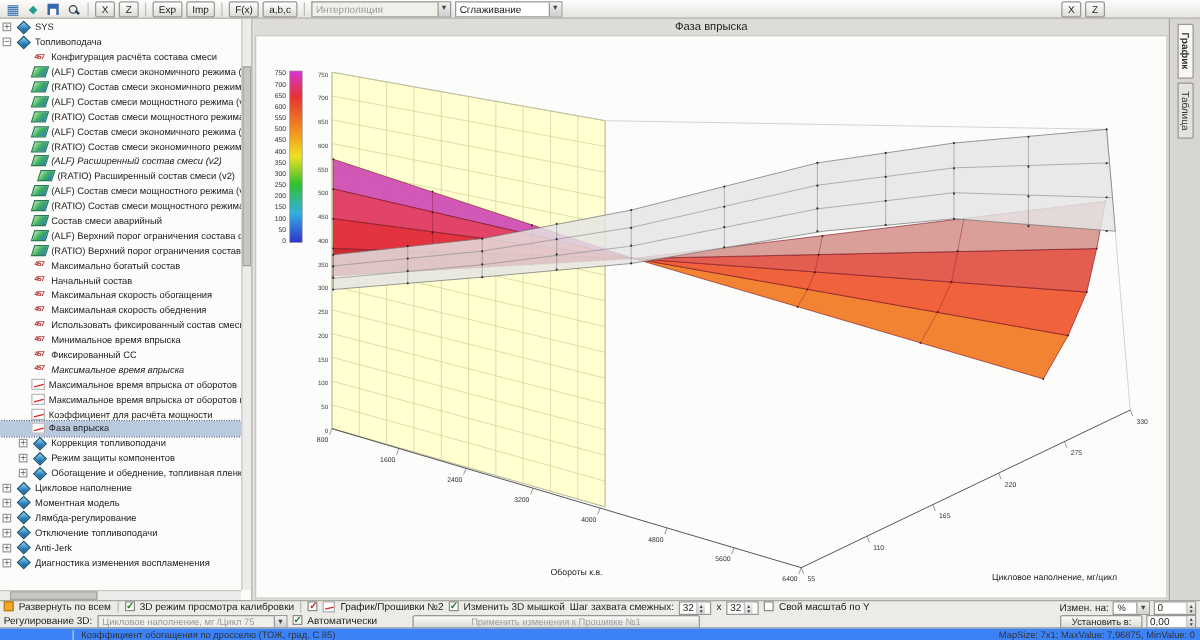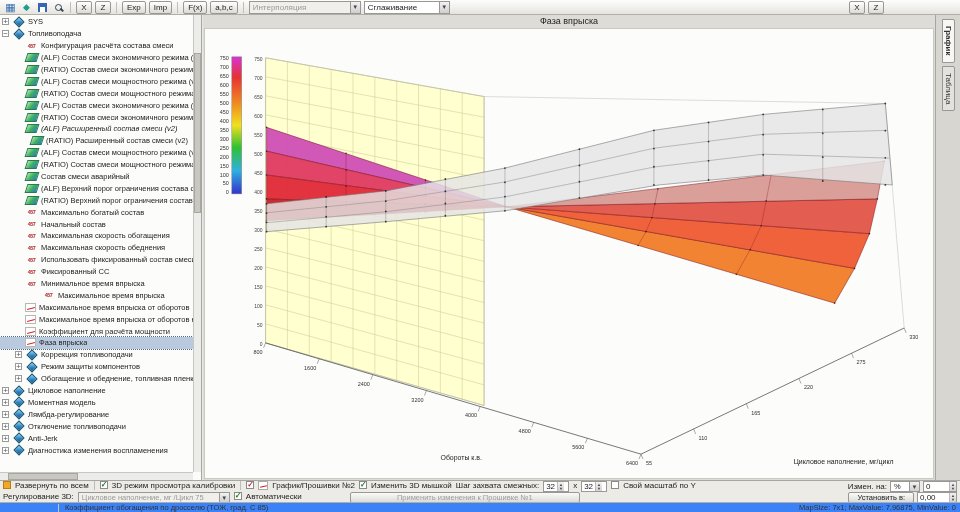--- a/index.html
+++ b/index.html
@@ -216,28 +216,28 @@
         <span class="tlb">Максимальная скорость обеднения</span>
       </div>
       <div class="trow" style="padding-left: 15px;">
         <span class="exp hid"></span>
         <span class="tic num457">457</span>
         <span class="tlb">Использовать фиксированный состав смеси</span>
       </div>
       <div class="trow" style="padding-left: 15px;">
         <span class="exp hid"></span>
         <span class="tic num457">457</span>
+        <span class="tlb">Минимальное время впрыска</span>
+      </div>
+      <div class="trow" style="padding-left: 15px;">
+        <span class="exp hid"></span>
+        <span class="tic num457">457</span>
         <span class="tlb">Фиксированный СС</span>
       </div>
-      <div class="trow" style="padding-left: 15px;">
-        <span class="exp hid"></span>
-        <span class="tic num457">457</span>
-        <span class="tlb">Минимальное время впрыска</span>
-      </div>
-      <div class="trow" style="padding-left: 32px;">
+      <div class="trow" style="padding-left: 15px; font-style: italic;">
         <span class="exp hid"></span>
         <span class="tic num457">457</span>
         <span class="tlb">Максимальное время впрыска</span>
       </div>
       <div class="trow" style="padding-left: 15px;">
         <span class="exp hid"></span>
         <span class="tic curve"></span>
         <span class="tlb">Максимальное время впрыска от оборотов</span>
       </div>
       <div class="trow" style="padding-left: 15px;">
@@ -608,21 +608,21 @@
     </span>
   </div>
   <div class="brow">
     <span>Регулирование 3D:</span>
     <span class="combo small disabled" style="width:152px">
       <span style="overflow:hidden;white-space:nowrap">Цикловое наполнение, мг /Цикл 75</span>
       <span class="arr" style="margin-left:auto">▼</span>
     </span>
     <span class="cb c"></span>
     <span>Автоматически</span>
-    <button class="bbtn disabled" style="margin-left:44px;min-width:230px">Применить изменения к Прошивке №1</button>
+    <button class="bbtn disabled" style="margin-left:24px;min-width:230px">Применить изменения к Прошивке №1</button>
     <span class="rcluster">
       <button class="bbtn">Установить в:</button>
       <span class="spin" style="width:40px">
         <span>0,00</span>
         <span class="ud" style="margin-left:auto">
             <span>▲</span>
             <span>▼</span>
           </span>
       </span>
     </span>

